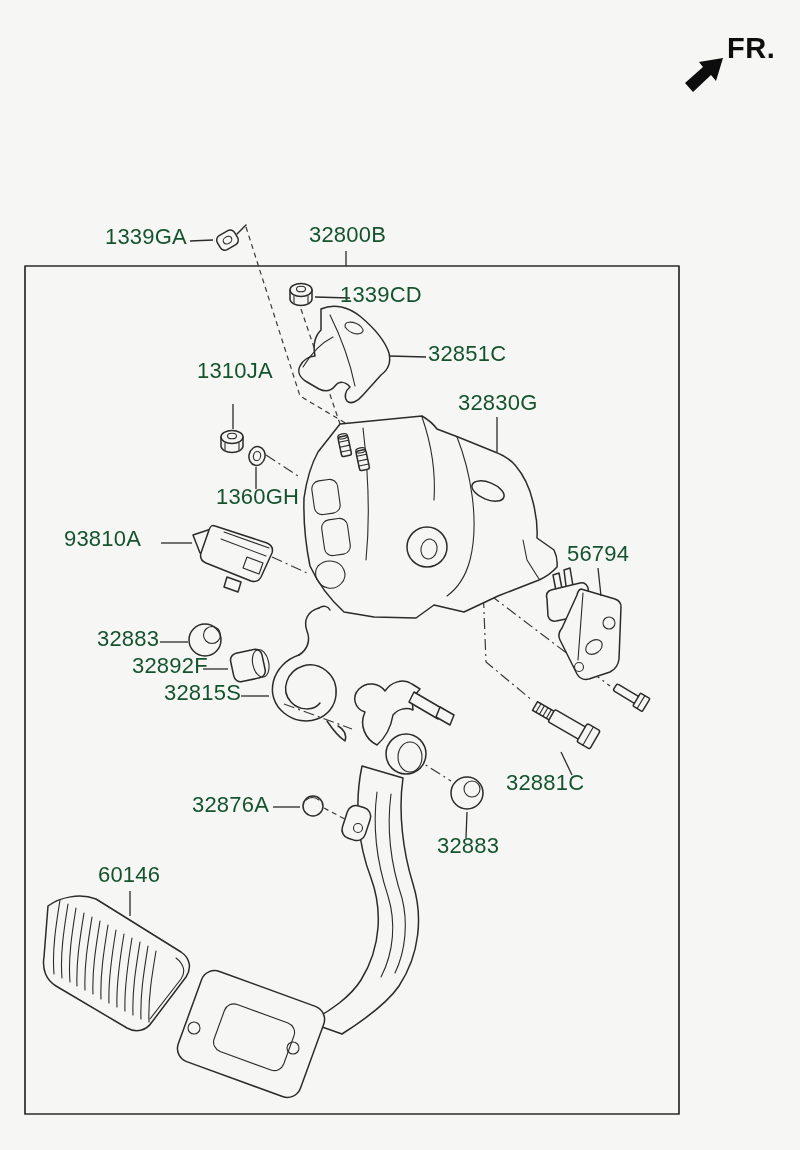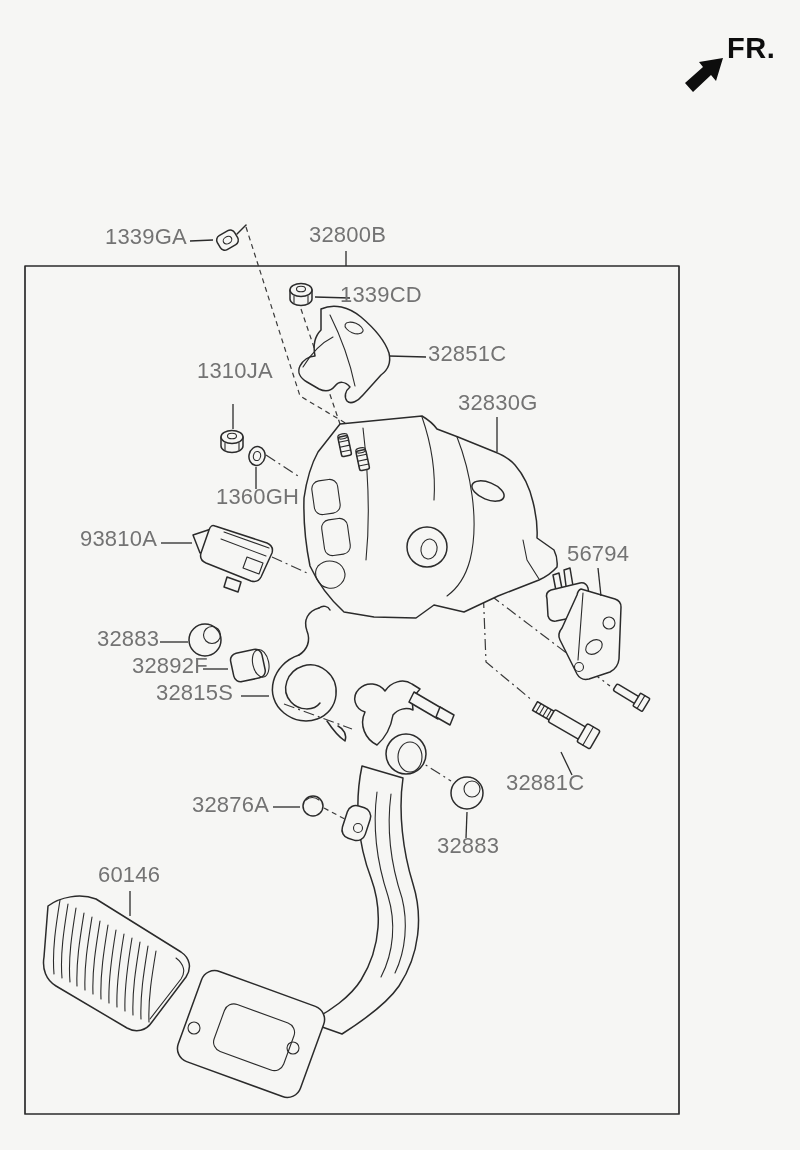--- a/index.html
+++ b/index.html
@@ -2,21 +2,21 @@
 <html><head>
 <meta charset="utf-8">
 <style>
   html,body{margin:0;padding:0;background:#e9e9e7;}
   .stage{
     position:relative;width:800px;height:1150px;
     background:#f6f6f4;overflow:hidden;
     font-family:"Liberation Sans", sans-serif;
   }
   .part-label{
-    position:absolute;font-size:22px;line-height:1;color:#737373;
+    position:absolute;font-size:22px;line-height:1;color:#14532d;
     letter-spacing:0.2px;white-space:nowrap;
   }
   .fr-label{
     position:absolute;left:727px;top:26px;font-size:29px;font-weight:700;
     line-height:1;color:#0d0d0d;letter-spacing:0.5px;margin-top:8px;
   }
   svg{position:absolute;left:0;top:0;}
   .ln{stroke:#2b2b2b;stroke-width:1.5;fill:none;stroke-linecap:round;stroke-linejoin:round;}
   .fillp{fill:#f6f6f4;}
   .thin{stroke-width:1.1;}
@@ -218,23 +218,23 @@
 
   <div class="fr-label">FR.</div>
 
   <div class="part-label" style="left:105px;top:226px">1339GA</div>
   <div class="part-label" style="left:309px;top:224px">32800B</div>
   <div class="part-label" style="left:340px;top:284px">1339CD</div>
   <div class="part-label" style="left:428px;top:343px">32851C</div>
   <div class="part-label" style="left:197px;top:360px">1310JA</div>
   <div class="part-label" style="left:458px;top:392px">32830G</div>
   <div class="part-label" style="left:216px;top:486px">1360GH</div>
-  <div class="part-label" style="left:80px;top:528px">93810A</div>
+  <div class="part-label" style="left:64px;top:528px">93810A</div>
   <div class="part-label" style="left:567px;top:543px">56794</div>
   <div class="part-label" style="left:97px;top:628px">32883</div>
   <div class="part-label" style="left:132px;top:655px">32892F</div>
-  <div class="part-label" style="left:156px;top:682px">32815S</div>
+  <div class="part-label" style="left:164px;top:682px">32815S</div>
   <div class="part-label" style="left:506px;top:772px">32881C</div>
   <div class="part-label" style="left:192px;top:794px">32876A</div>
   <div class="part-label" style="left:437px;top:835px">32883</div>
   <div class="part-label" style="left:98px;top:864px">60146</div>
 
 </div>
 
 </body></html>

